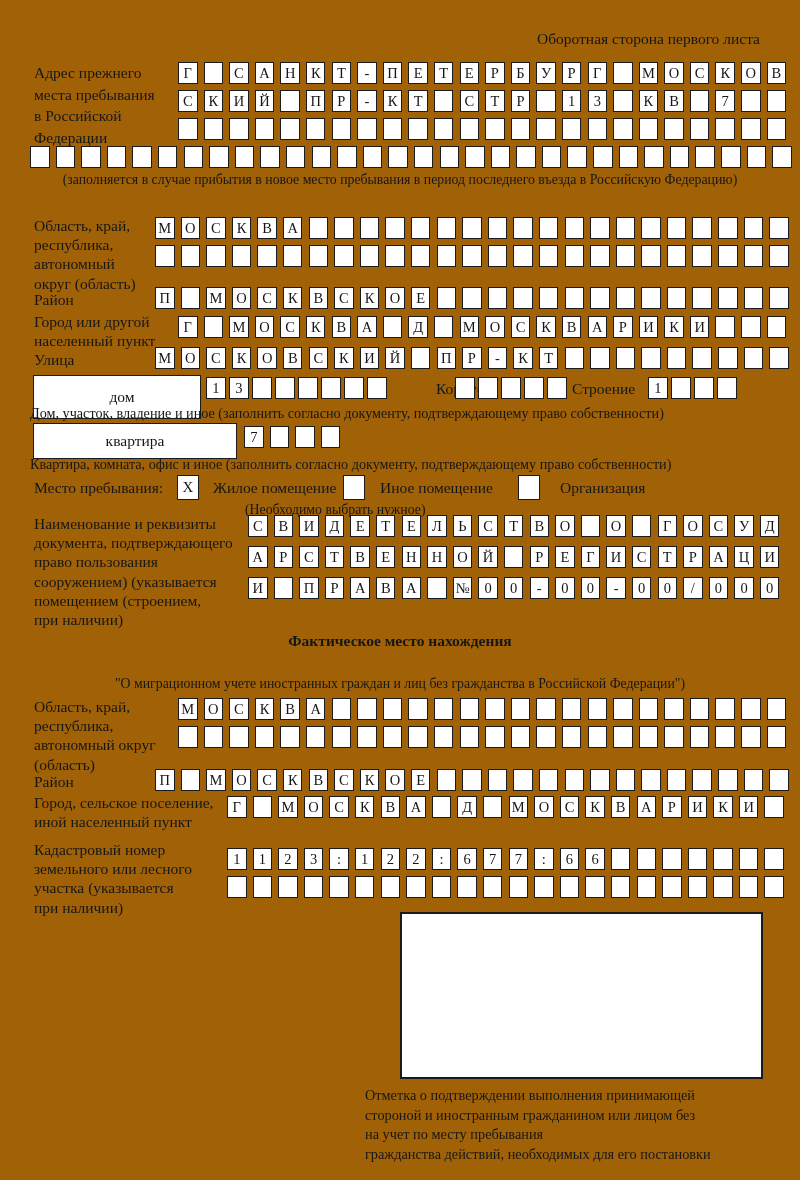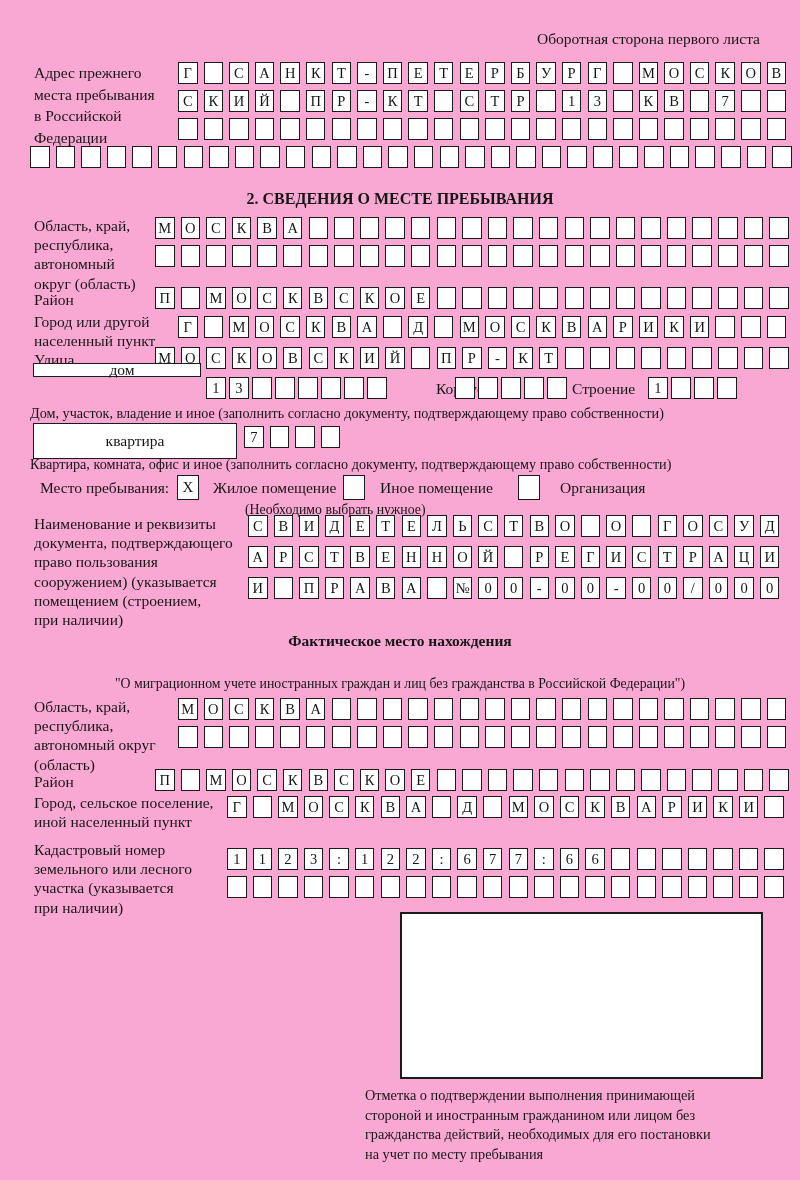--- a/index.html
+++ b/index.html
@@ -1,17 +1,17 @@
 <!DOCTYPE html>
 <html><head>
 <meta charset="utf-8">
 <style>
   html,body{margin:0;padding:0;background:#ffffff;}
   .page{
-    position:relative;width:800px;height:1180px;background:#f9a8d4;
+    position:relative;width:800px;height:1180px;background:#a16207;
     font-family:"Liberation Serif","DejaVu Serif",serif;color:#161616;
     overflow:hidden;
   }
   .lbl{position:absolute;font-size:15.5px;line-height:21.5px;white-space:nowrap;}
   .lh19{line-height:19.2px;}
   .crow{position:absolute;display:flex;gap:6.1px;}
   .crow.tight{gap:3.5px;}
   .cell{
     box-sizing:border-box;width:19.5px;height:22px;flex:0 0 auto;
     border:1.7px solid #1b1b1b;display:flex;align-items:center;justify-content:center;
@@ -152,22 +152,22 @@
       <span class="cell"></span>
       <span class="cell"></span>
       <span class="cell"></span>
       <span class="cell"></span>
       <span class="cell"></span>
       <span class="cell"></span>
       <span class="cell"></span>
       <span class="cell"></span>
       <span class="cell"></span>
     </div>
-
-  <div class="sect centered" style="top:190px;">2. СВЕДЕНИЯ О МЕСТЕ ПРЕБЫВАНИЯ</div>
+  <div class="note centered" style="top:172px;">(заполняется в случае прибытия в новое место пребывания в период последнего въезда в Российскую Федерацию)</div>
+
 
   <div class="lbl lh19" style="left:34px;top:216px;">
       <div>Область, край,</div>
       <div>республика,</div>
       <div>автономный</div>
       <div>округ (область)</div>
     </div>
   <div class="crow" style="left:155px;top:217px;">
       <span class="cell">М</span>
       <span class="cell">О</span>
@@ -305,21 +305,21 @@
       <span class="cell"></span>
       <span class="cell"></span>
       <span class="cell"></span>
       <span class="cell"></span>
       <span class="cell"></span>
       <span class="cell"></span>
       <span class="cell"></span>
       <span class="cell"></span>
     </div>
 
-  <div class="wbox" style="left:33px;top:363px;width:168px;height:14px;padding-left:10px;">дом</div>
+  <div class="wbox" style="left:33px;top:375px;width:168px;height:44px;padding-left:10px;">дом</div>
   <div class="crow tight" style="left:206px;top:377px;">
       <span class="cell">1</span>
       <span class="cell">3</span>
       <span class="cell"></span>
       <span class="cell"></span>
       <span class="cell"></span>
       <span class="cell"></span>
       <span class="cell"></span>
       <span class="cell"></span>
     </div>
@@ -342,21 +342,21 @@
 
   <div class="wbox" style="left:33px;top:423px;width:204px;height:36px;">квартира</div>
   <div class="crow" style="left:244px;top:426px;">
       <span class="cell">7</span>
       <span class="cell"></span>
       <span class="cell"></span>
       <span class="cell"></span>
     </div>
   <div class="note note14" style="left:30px;top:456px;">Квартира, комната, офис и иное (заполнить согласно документу, подтверждающему право собственности)</div>
 
-  <div class="lbl" style="left:40px;top:477px;">Место пребывания:</div>
+  <div class="lbl" style="left:34px;top:477px;">Место пребывания:</div>
   <div class="cb" style="left:177px;top:475px;">X</div>
   <div class="lbl" style="left:213px;top:477px;">Жилое помещение</div>
   <div class="cb" style="left:343px;top:475px;"></div>
   <div class="lbl" style="left:380px;top:477px;">Иное помещение</div>
   <div class="cb" style="left:518px;top:475px;"></div>
   <div class="lbl" style="left:560px;top:477px;">Организация</div>
   <div class="note" style="left:245px;top:502px;">(Необходимо выбрать нужное)</div>
 
   <div class="lbl lh19" style="left:34px;top:514px;">
       <div>Наименование и реквизиты</div>
@@ -608,17 +608,17 @@
       <span class="cell"></span>
       <span class="cell"></span>
       <span class="cell"></span>
       <span class="cell"></span>
     </div>
 
   <div class="bigbox"></div>
   <div class="caption">
     <div>Отметка о подтверждении выполнения принимающей</div>
     <div>стороной и иностранным гражданином или лицом без</div>
+    <div>на учет по месту пребывания</div>
     <div>гражданства действий, необходимых для его постановки</div>
-    <div>на учет по месту пребывания</div>
   </div>
 
 </div>
 
 </body></html>

